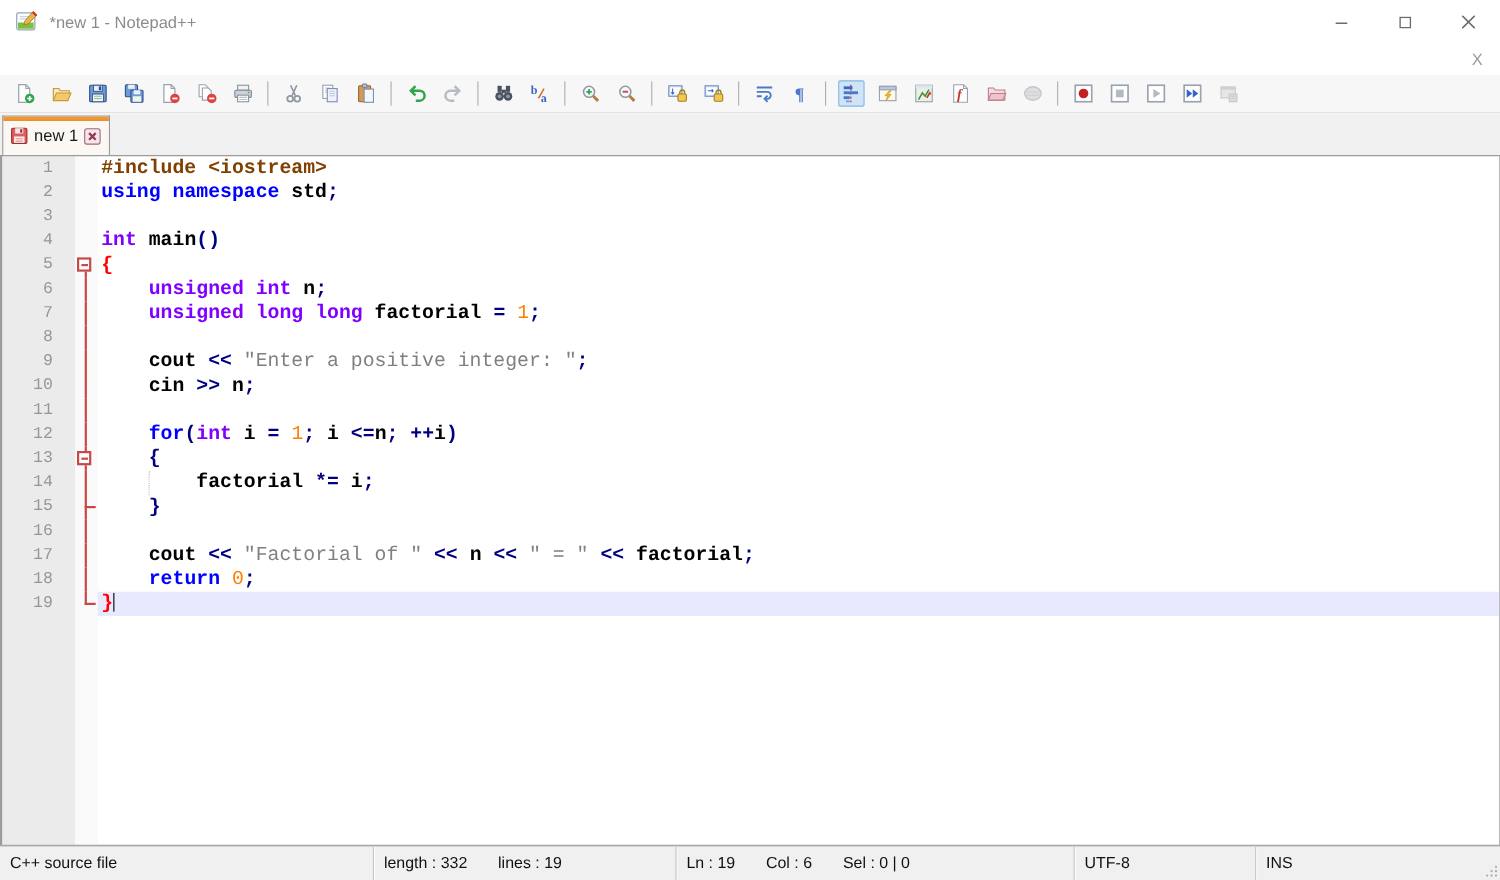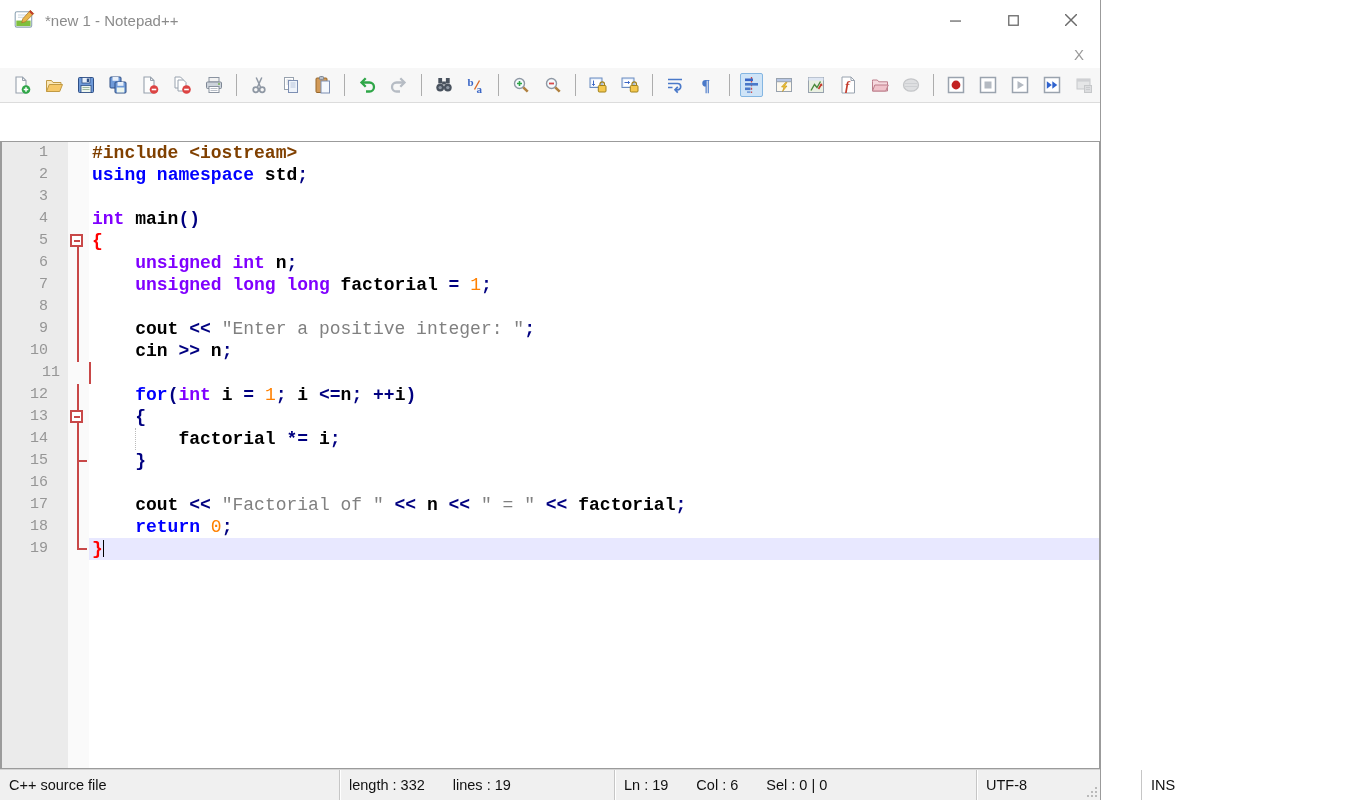--- a/index.html
+++ b/index.html
@@ -1,18 +1,18 @@
 <!DOCTYPE html>
 <html><head>
 <meta charset="utf-8">
 <style>
   * { margin:0; padding:0; box-sizing:border-box; }
   html,body { width:1364px; height:800px; overflow:hidden; }
   body { font-family:"Liberation Sans", sans-serif; background:#fff; }
-  .window { position:relative; width:1100px; height:800px; background:#fff; outline:1px solid #9b9b9b; }
+  .window { position:relative; width:1364px; height:800px; background:#fff; outline:1px solid #9b9b9b; }
 
   
   .titlebar { position:absolute; top:0; left:0; right:0; height:40px; background:#fff; display:flex; align-items:center; }
   .app-icon { width:22px; height:22px; margin-left:13px; }
   .title-text { margin-left:10px; font-size:15px; color:#8b8b8b; }
   .win-controls { position:absolute; right:0; top:0; height:40px; display:flex; }
   .win-btn { width:58px; height:40px; display:flex; align-items:center; justify-content:center; cursor:default; }
 
   
   .menubar { position:absolute; top:40px; left:0; right:0; height:28px; background:#fff; display:flex; align-items:center; padding-left:4px; }
@@ -326,20 +326,37 @@
       <div class="tb-icon disabled">
         <svg viewBox="0 0 20 20">
           <rect x="3" y="4" width="13" height="10" fill="#d4d9df" stroke="#9aa3ae"></rect>
           <rect x="3" y="4" width="13" height="2.6" fill="#aab3bf"></rect>
           <rect x="10.5" y="10.5" width="7" height="7" fill="#c3c9d1" stroke="#9aa3ae"></rect>
           <path d="M12 12.5h4M12 14.5h4" stroke="#9aa3ae" stroke-width=".8"></path>
         </svg>
       </div>
     </div>
 
+  <div class="tabbar">
+    <div class="tab">
+      <span class="tab-accent" style="background: linear-gradient(rgb(240, 156, 58), rgb(232, 143, 40));"></span>
+      <svg class="floppy" viewBox="0 0 16 16">
+        <rect x="1.5" y="1.5" width="13" height="13" rx="1" fill="#e35b5b" stroke="#9c2f2f"></rect>
+        <rect x="4.5" y="1.5" width="7" height="4.5" fill="#fbeaea"></rect>
+        <rect x="8.8" y="2.3" width="1.8" height="3" fill="#9c2f2f"></rect>
+        <rect x="3.5" y="8.5" width="9" height="5.5" fill="#fbeaea"></rect>
+        <path d="M5 10.5h6M5 12.5h6" stroke="#d89a9a" stroke-width="1"></path>
+      </svg>
+      <span class="tab-label">new 1</span>
+      <svg class="tclose" viewBox="0 0 16 16">
+        <rect x="1" y="1" width="14" height="14" rx="2" fill="#f3e6ea" stroke="#a86476"></rect>
+        <path d="M5 5l6 6M11 5l-6 6" stroke="#8e3a50" stroke-width="2"></path>
+      </svg>
+    </div>
+  </div>
 
   <div class="editor" id="editor">
       <div class="crow">
         <span class="lnum" style="color: rgb(150, 150, 150);">1</span>
         <span class="fold"></span>
         <span class="ctext"><span style="color: rgb(128, 64, 0); font-weight: bold;">#include &lt;iostream&gt;</span></span>
       </div>
       <div class="crow">
         <span class="lnum" style="color: rgb(150, 150, 150);">2</span>
         <span class="fold"></span>
@@ -392,21 +409,21 @@
         <span class="ctext"><span style="color: rgb(0, 0, 0); font-weight: normal;">    </span><span style="color: rgb(0, 0, 0); font-weight: bold;">cout</span><span style="color: rgb(0, 0, 0); font-weight: normal;"> </span><span style="color: rgb(0, 0, 128); font-weight: bold;">&lt;&lt;</span><span style="color: rgb(0, 0, 0); font-weight: normal;"> </span><span style="color: rgb(128, 128, 128); font-weight: normal;">"Enter a positive integer: "</span><span style="color: rgb(0, 0, 128); font-weight: bold;">;</span></span>
       </div>
       <div class="crow">
         <span class="lnum" style="color: rgb(150, 150, 150);">10</span>
         <span class="fold">
           <i class="fvl" style="top: 0px; bottom: 0px; background: rgb(200, 72, 72);"></i>
         </span>
         <span class="ctext"><span style="color: rgb(0, 0, 0); font-weight: normal;">    </span><span style="color: rgb(0, 0, 0); font-weight: bold;">cin</span><span style="color: rgb(0, 0, 0); font-weight: normal;"> </span><span style="color: rgb(0, 0, 128); font-weight: bold;">&gt;&gt;</span><span style="color: rgb(0, 0, 0); font-weight: normal;"> </span><span style="color: rgb(0, 0, 0); font-weight: bold;">n</span><span style="color: rgb(0, 0, 128); font-weight: bold;">;</span></span>
       </div>
       <div class="crow">
-        <span class="lnum" style="color: rgb(150, 150, 150); margin-left: 12px;">11</span>
+        <span class="lnum" style="color: rgb(150, 150, 150);">11</span>
         <span class="fold">
           <i class="fvl" style="top: 0px; bottom: 0px; background: rgb(200, 72, 72);"></i>
         </span>
         <span class="ctext"></span>
       </div>
       <div class="crow">
         <span class="lnum" style="color: rgb(150, 150, 150);">12</span>
         <span class="fold">
           <i class="fvl" style="top: 0px; bottom: 0px; background: rgb(200, 72, 72);"></i>
         </span>

